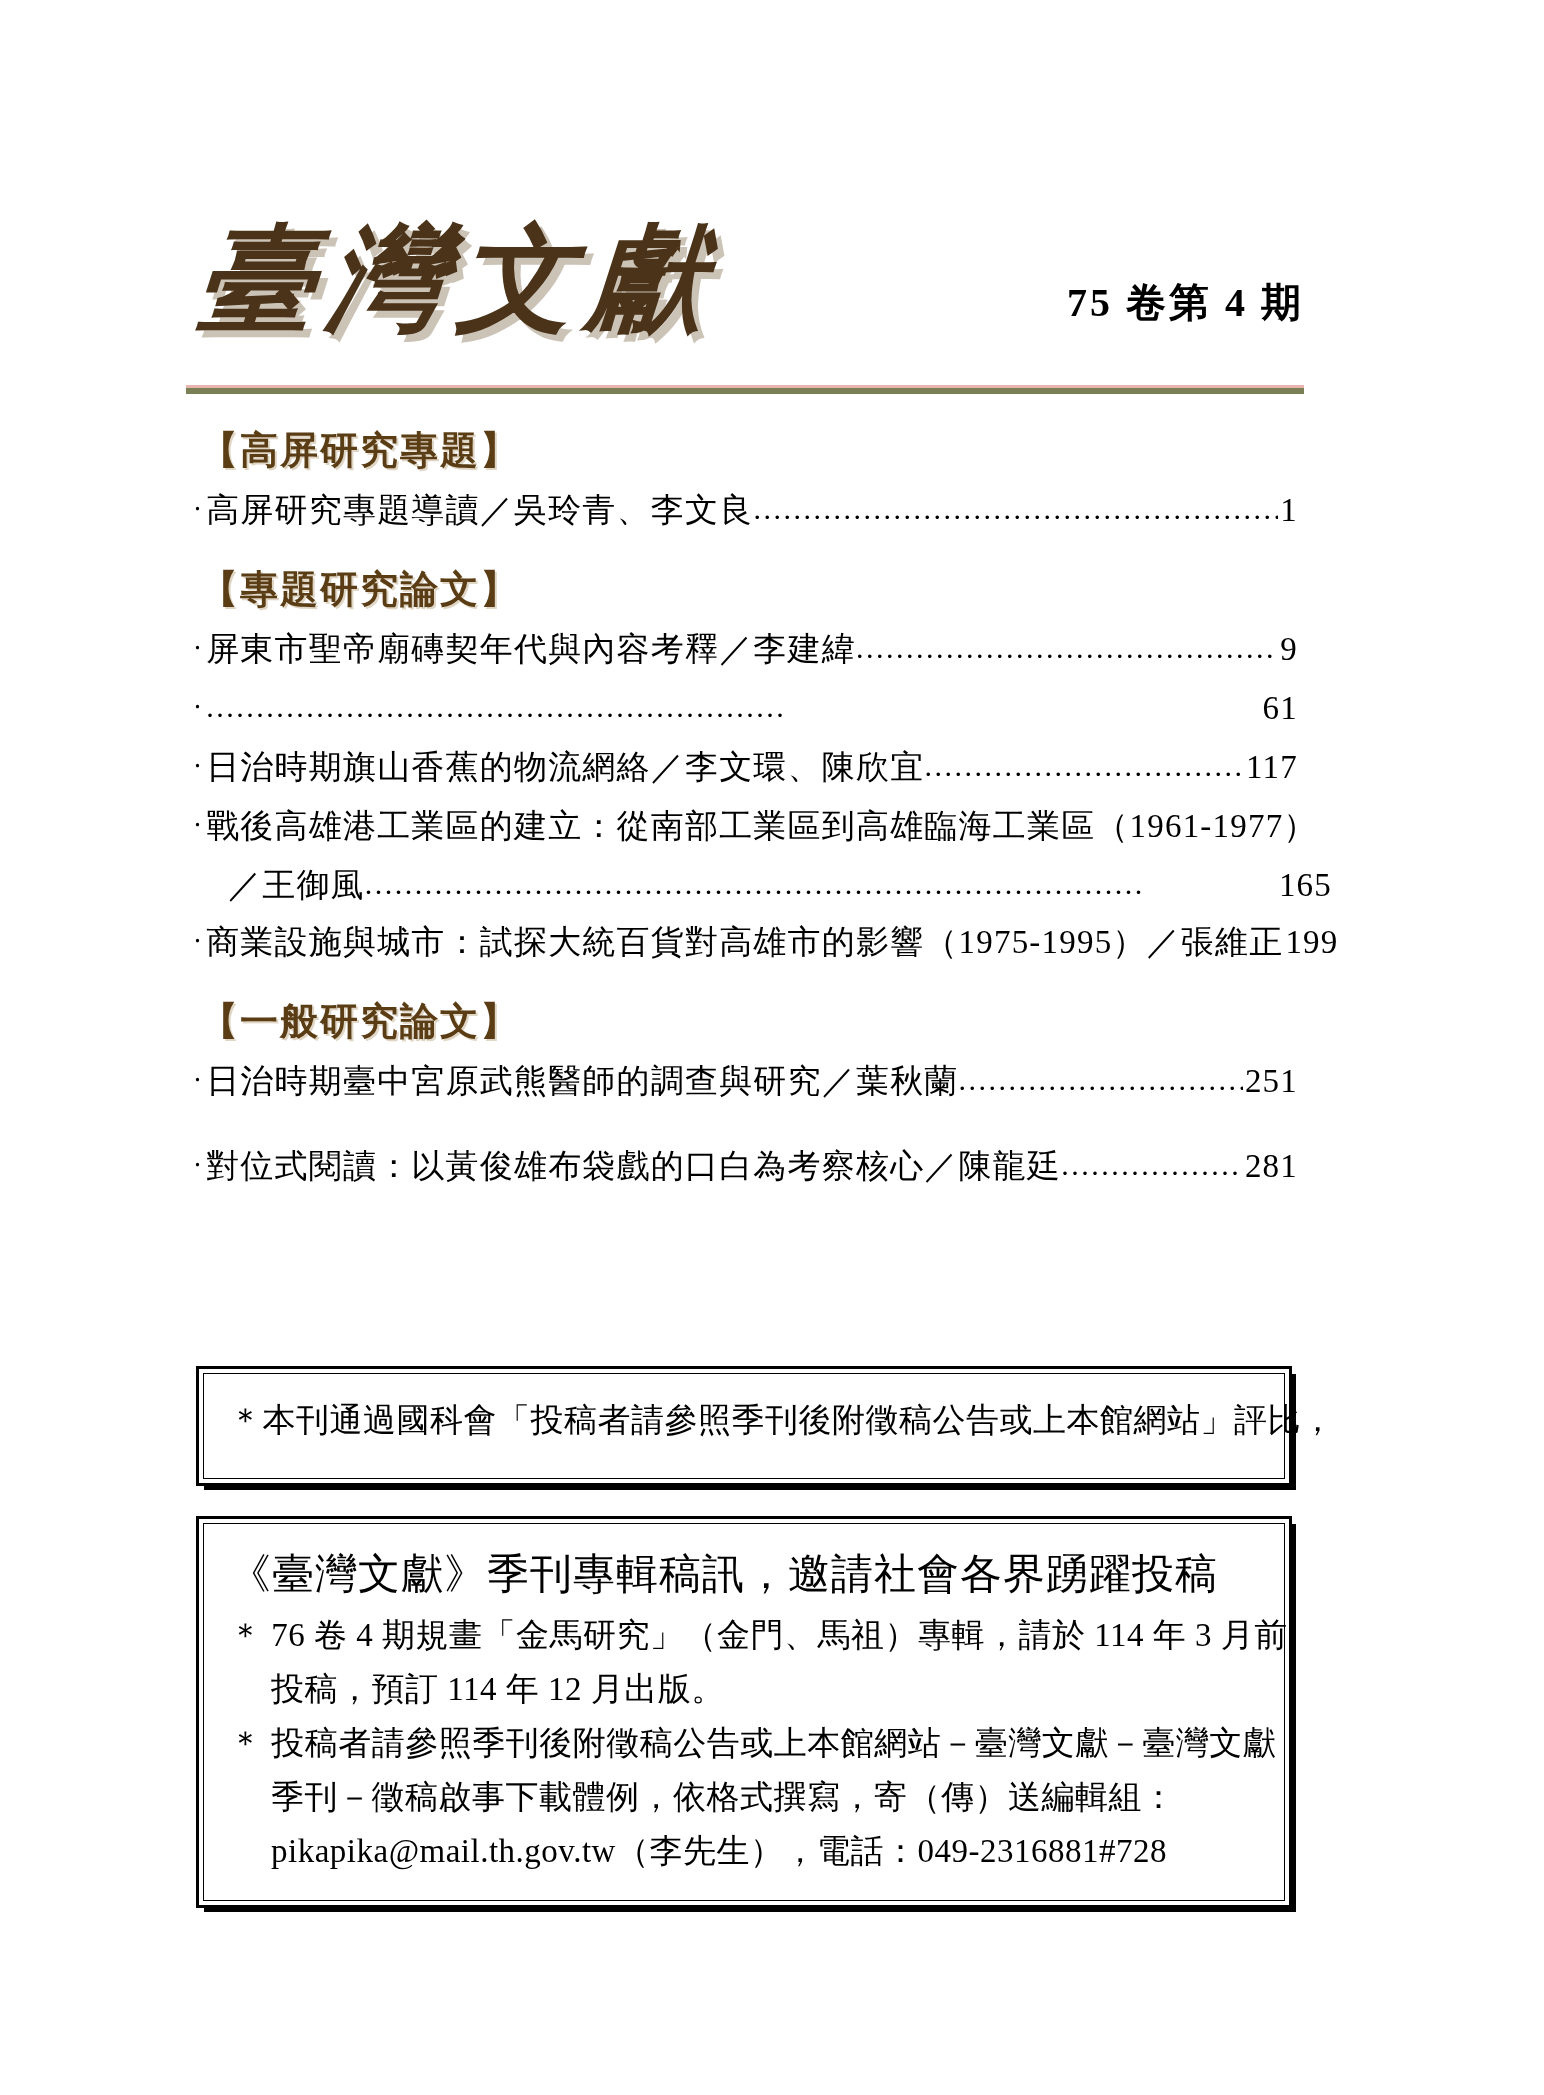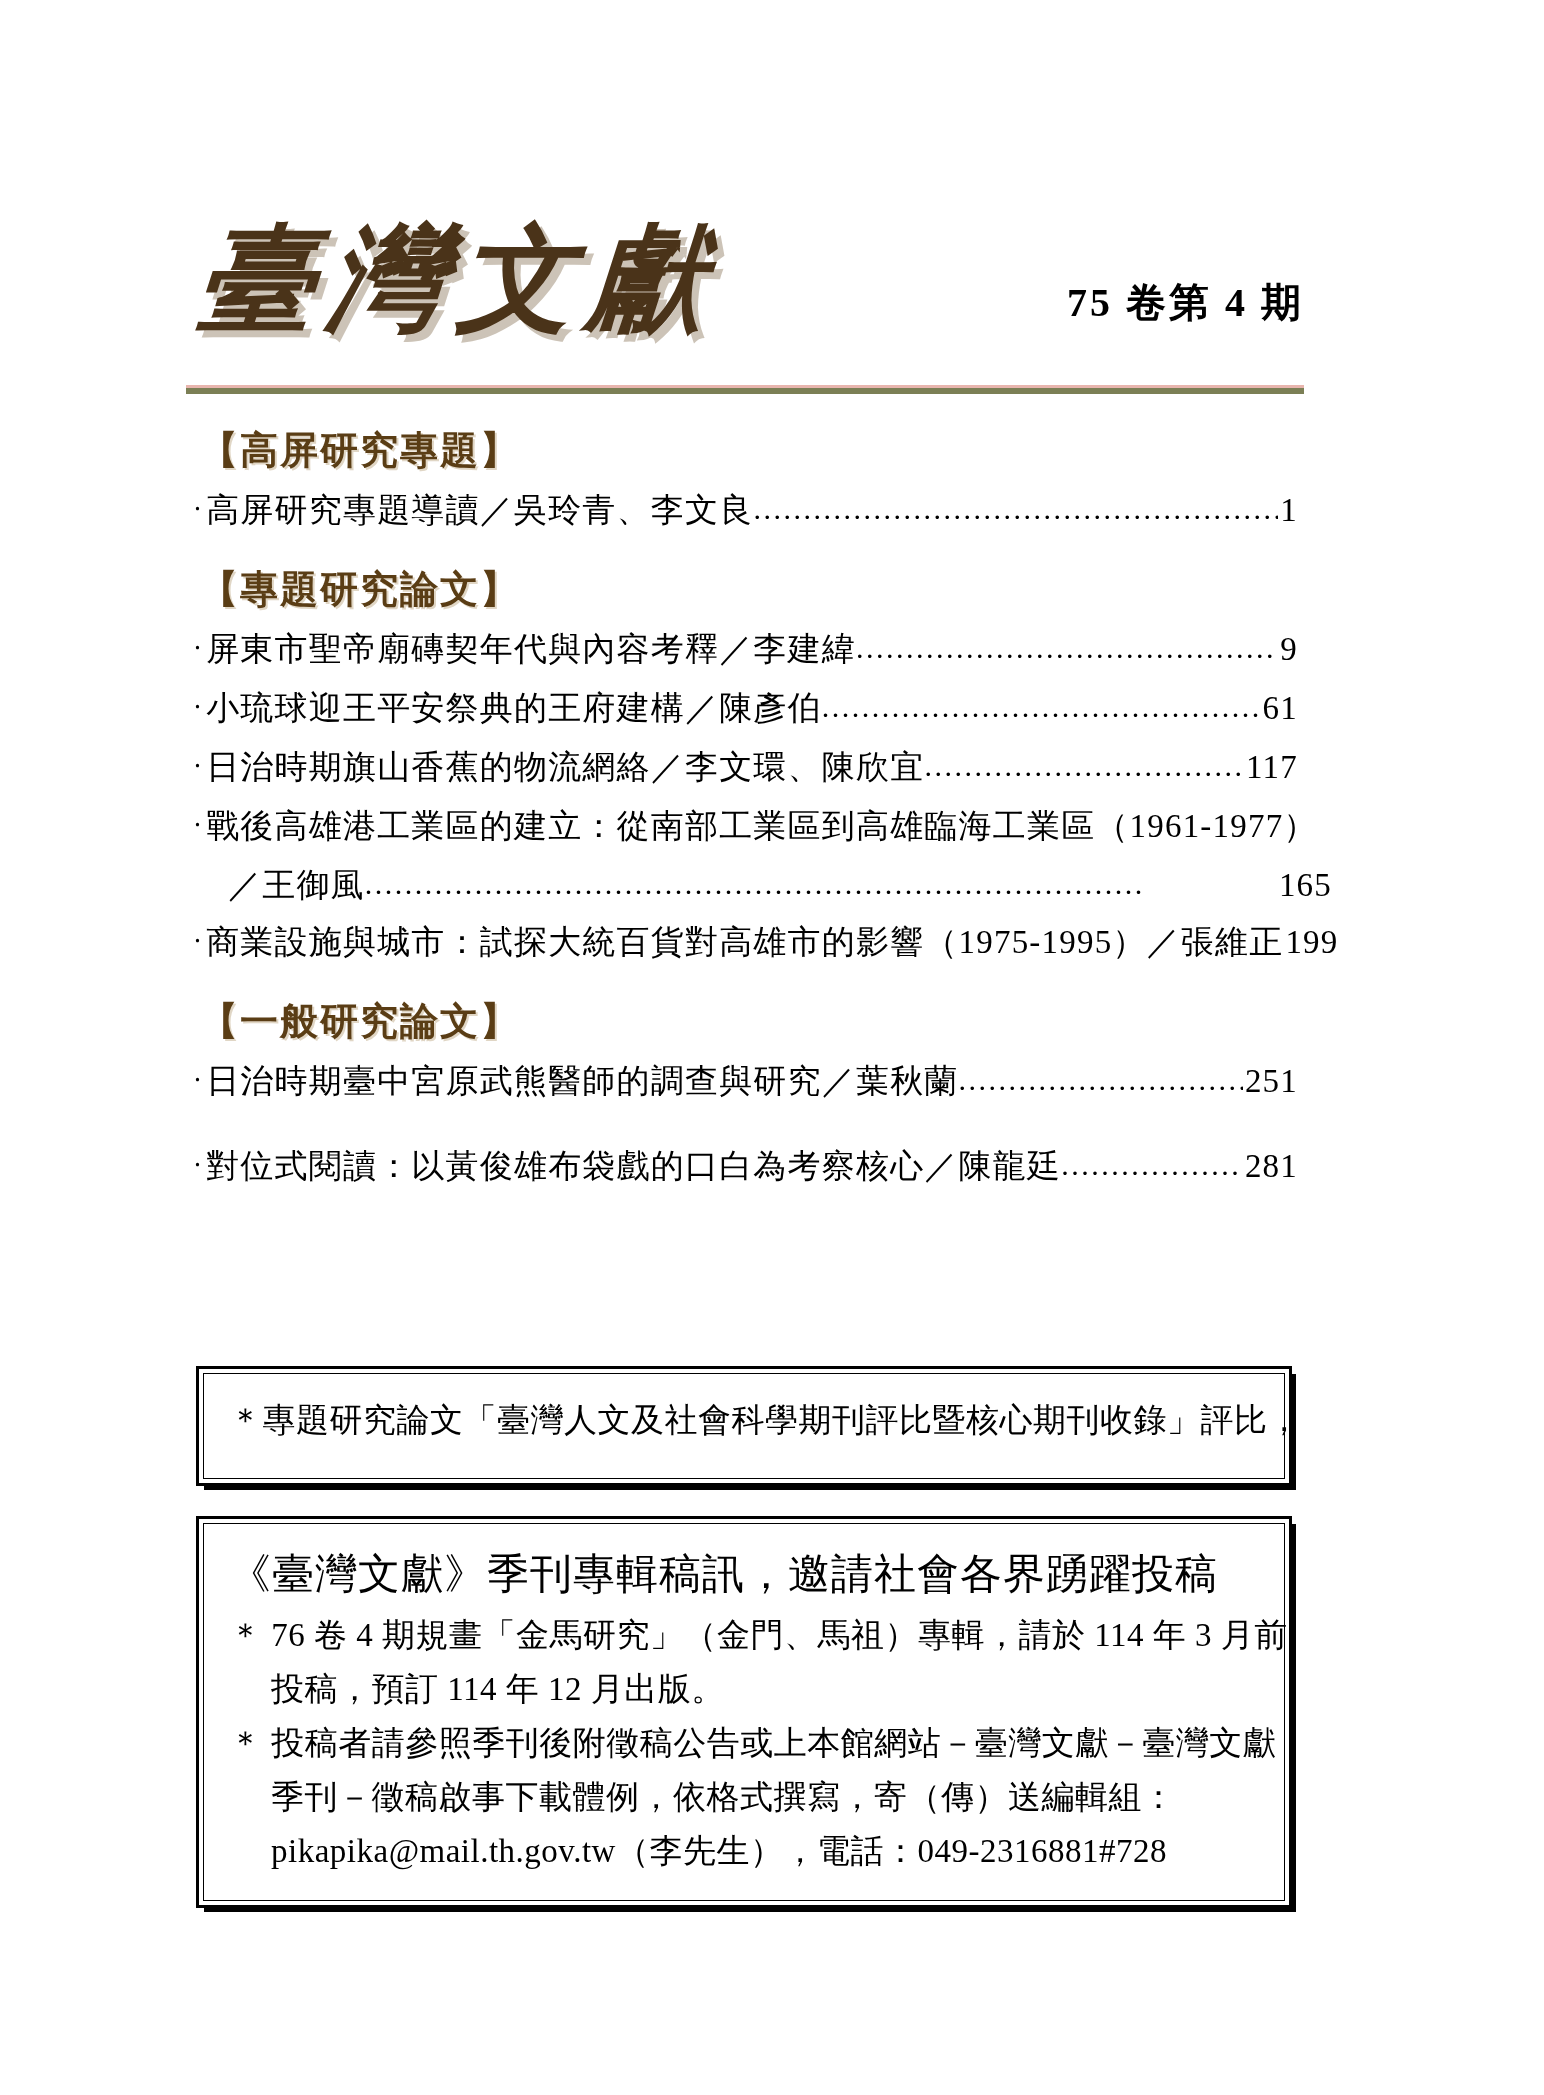--- a/index.html
+++ b/index.html
@@ -232,21 +232,20 @@
           <span class="entry-bullet">‧</span>
           <span class="entry-title">屏東市聖帝廟磚契年代與內容考釋／李建緯</span>
           <span class="entry-leader">..........................................................</span>
           <span class="entry-page">9</span>
         </div>
       </div>
 
       <div class="entry">
         <div class="entry-row">
           <span class="entry-bullet">‧</span>
-          <span class="entry-title">小琉球迎王平安祭典的王府建構／陳彥伯</span>
           <span class="entry-leader">..........................................................</span>
           <span class="entry-page">61</span>
         </div>
       </div>
 
       <div class="entry">
         <div class="entry-row">
           <span class="entry-bullet">‧</span>
           <span class="entry-title">日治時期旗山香蕉的物流網絡／李文環、陳欣宜</span>
           <span class="entry-leader">............................................</span>
@@ -298,21 +297,21 @@
           <span class="entry-leader">........................</span>
           <span class="entry-page">281</span>
         </div>
       </div>
     </div>
 
   </div>
 
   <div class="notice notice-1">
     <div class="notice-inner">
-      <div class="notice-line">＊專題研究論文「臺灣人文及社會科學期刊評比暨核心期刊收錄」評比，</div>
+      <div class="notice-line">＊本刊通過國科會「投稿者請參照季刊後附徵稿公告或上本館網站」評比，</div>
     </div>
   </div>
 
   <div class="notice notice-2">
     <div class="notice-inner">
       <div class="notice-heading">《臺灣文獻》季刊專輯稿訊，邀請社會各界踴躍投稿</div>
       <div class="notice-line">＊ 76 卷 4 期規畫「金馬研究」（金門、馬祖）專輯，請於 114 年 3 月前</div>
       <div class="notice-line indent">投稿，預訂 114 年 12 月出版。</div>
       <div class="notice-line">＊ 投稿者請參照季刊後附徵稿公告或上本館網站－臺灣文獻－臺灣文獻</div>
       <div class="notice-line indent">季刊－徵稿啟事下載體例，依格式撰寫，寄（傳）送編輯組：</div>

